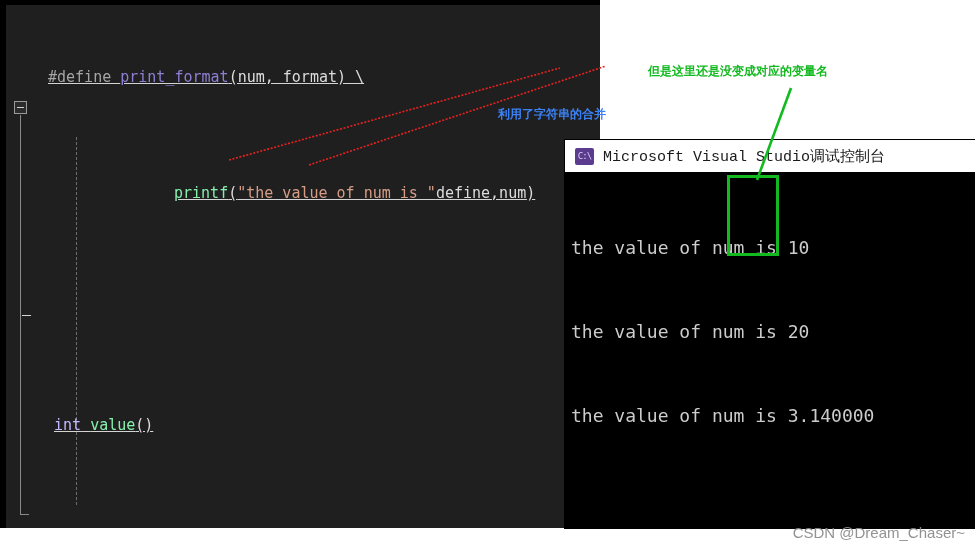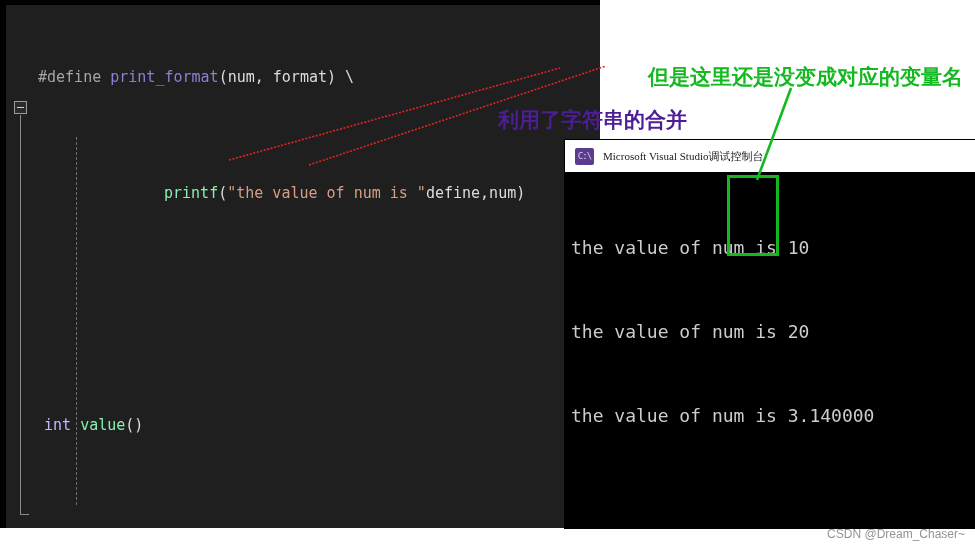--- a/index.html
+++ b/index.html
@@ -72,21 +72,21 @@
   .code {
     position: absolute;
     left: 0; top: 0;
     width: 100%;
     font-family: "DejaVu Sans Mono", "Liberation Mono", monospace;
     font-size: 15px;
     line-height: 29px;
     white-space: pre;
     color: #d4d4d4;
   }
-  .code-line { height: 29px; padding-left: 6px; }
+  .code-line { height: 29px; padding-left: 16px; text-decoration: underline; }
   .c-gray    { color: #a5a5a5; }
   .c-plain   { color: #dcdcdc; }
   .c-macro   { color: #8f7fd4; }
   .c-fn      { color: #86efac; }
   .c-str     { color: #d69d85; }
   .c-kw      { color: #c4b5fd; }
 
   
   #console {
     position: absolute;
@@ -117,22 +117,22 @@
     position: absolute;
     left: 0; top: 0; right: 0; bottom: 0;
     color: #d9cdf0;
     font-family: "DejaVu Sans Mono", monospace;
     font-size: 9px;
     line-height: 17px;
     text-align: center;
     letter-spacing: -1px;
   }
   #console-title {
-    font-family: Liberation Serif, serif;
-    font-size: 11px;
+    font-family: Liberation Mono, monospace;
+    font-size: 15px;
     color: #1a1a1a;
     white-space: nowrap;
   }
   #console-body {
     position: absolute;
     left: 0; top: 32px; right: 0; bottom: 0;
     background: #000000;
     color: #cccccc;
     font-family: "DejaVu Sans Mono", "Liberation Mono", monospace;
     font-size: 18px;
@@ -153,45 +153,45 @@
     border: 3px solid #12b91f;
     box-sizing: border-box;
     pointer-events: none;
   }
 
   
   .ann {
     position: absolute;
     font-family: "Liberation Sans", sans-serif;
     font-weight: bold;
-    font-size: 21px;
+    font-size: 12px;
     white-space: nowrap;
   }
   #ann-red-text {
     left: 498px; top: 106px;
-    color: #4c1d95;
+    color: #3b82f6;
   }
   #ann-green-text {
     left: 648px; top: 63px;
     color: #12b91f;
   }
   svg#annotation-lines {
     position: absolute;
     left: 0; top: 0;
     width: 975px; height: 545px;
     pointer-events: none;
     overflow: visible;
   }
 
   
   #watermark {
     position: absolute;
     right: 10px; bottom: 4px;
     font-family: "Liberation Sans", sans-serif;
-    font-size: 12px;
+    font-size: 15px;
     color: #8d8d8d;
     opacity: .95;
     white-space: nowrap;
   }
 </style>
 </head>
 <body>
 
 <div id="root">
 

